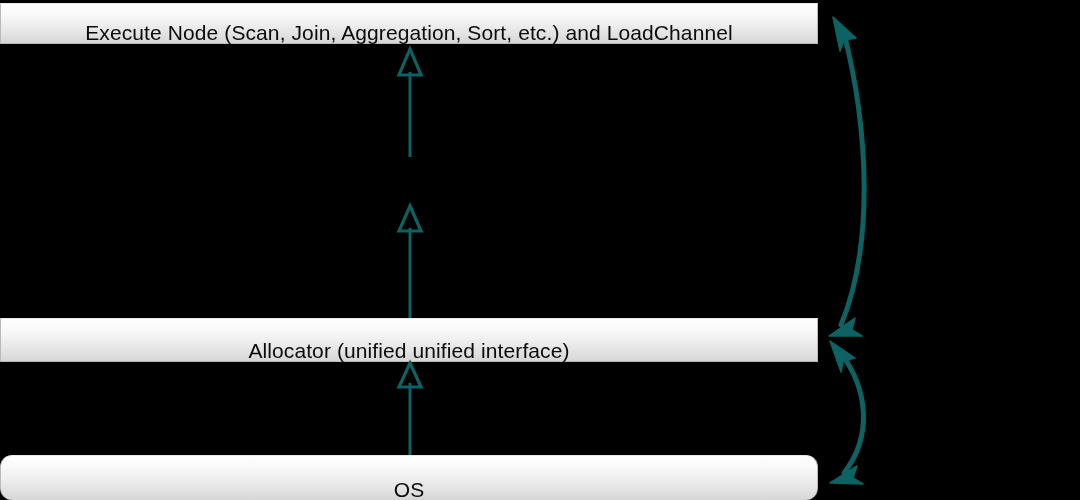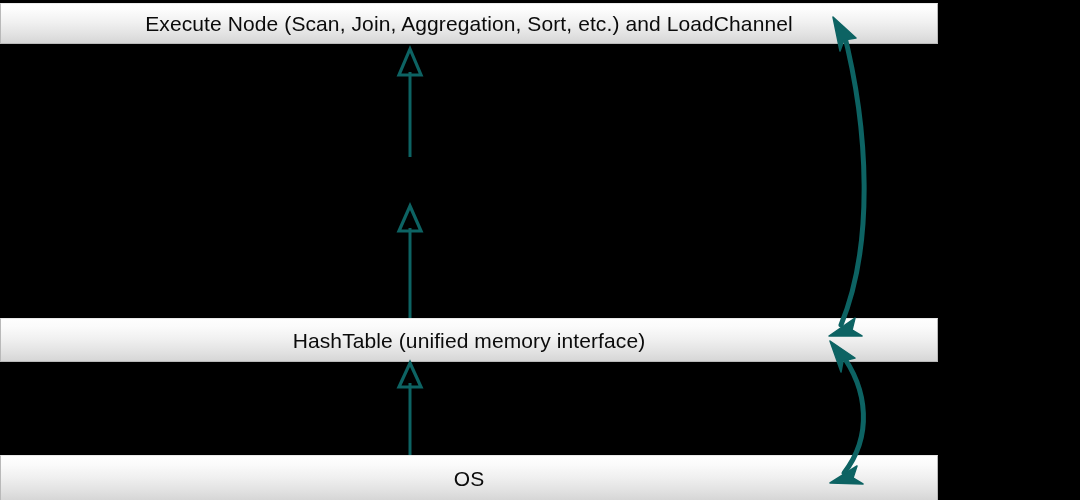--- a/index.html
+++ b/index.html
@@ -14,65 +14,65 @@
   #diagram-root {
     position: relative;
     width: 1080px;
     height: 500px;
     background: #000000;
     overflow: hidden;
   }
   .layer-box {
     position: absolute;
     left: 0;
-    width: 938px;
+    width: 818px;
     box-sizing: border-box;
     background: linear-gradient(to bottom, #fefefe 0%, #fbfbfb 18%, #f0f0f0 48%, #e2e2e2 78%, #d6d6d6 100%);
     border: 1px solid #b9b9b9;
     border-top-color: #e9e9e9;
     display: flex;
-    align-items: center;
+    align-items: flex-end;
     justify-content: center;
     color: #0b0b0b;
     font-size: 21px;
     font-weight: 400;
     letter-spacing: 0.1px;
     white-space: nowrap;
   }
   .layer-box .box-label {
     display: block;
     line-height: 1;
     padding: 0 8px;
   }
 
   #box-execute-node { top: 3px;   height: 41px; }
   #box-arena        { top: 157px; height: 43px; }
   #box-allocator    { top: 318px; height: 44px; }
-  #box-os           { top: 455px; height: 45px; border-bottom: none; }
+  #box-os           { top: 455px; height: 45px; border-bottom: none; border-radius: 12px; }
 
   #arrow-layer {
     position: absolute;
     inset: 0;
     width: 1080px;
     height: 500px;
     pointer-events: none;
   }
 </style>
 </head>
 <body>
 
 <div id="diagram-root">
 
   <div class="layer-box" id="box-execute-node">
     <span class="box-label">Execute Node (Scan, Join, Aggregation, Sort, etc.) and LoadChannel</span>
   </div>
 
 
   <div class="layer-box" id="box-allocator">
-    <span class="box-label">HashTable (unified memory interface)</span>
+    <span class="box-label">Allocator (unified unified interface)</span>
   </div>
 
   <div class="layer-box" id="box-os">
     <span class="box-label">OS</span>
   </div>
 
   <svg id="arrow-layer" viewBox="0 0 1080 500" width="1080" height="500">
 
     <g>
       <line x1="410" y1="455" x2="410" y2="383" stroke="#0d6363" stroke-width="3"></line>

